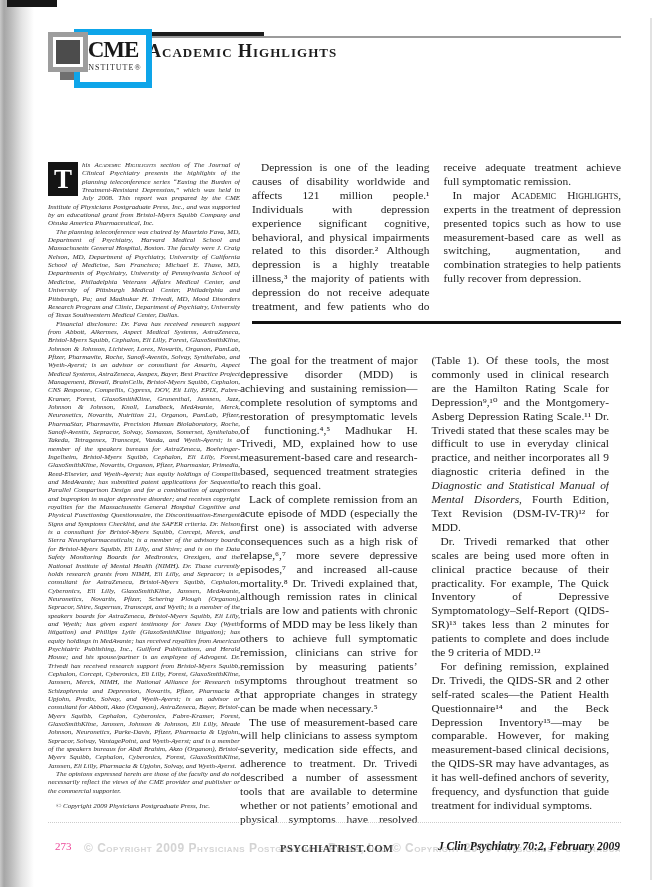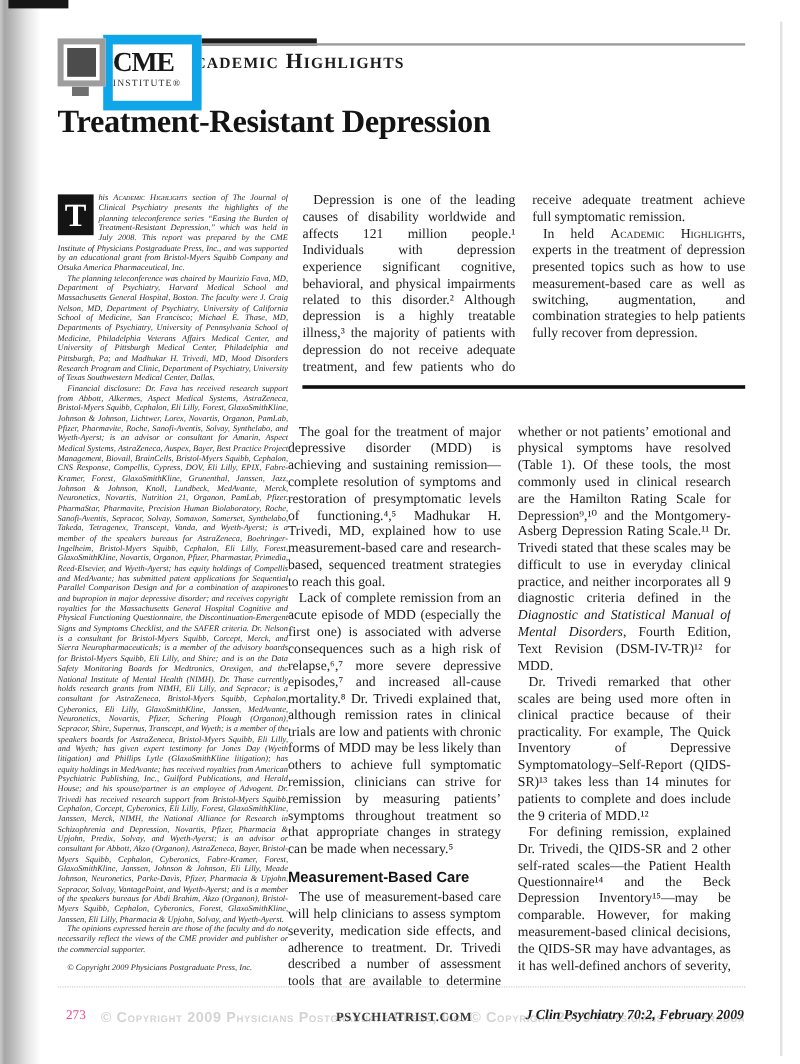--- a/index.html
+++ b/index.html
@@ -7,22 +7,22 @@
         font-family:"Liberation Serif","DejaVu Serif",serif;color:#1c1c1c;}
   
   .scan-left{position:absolute;left:0;top:0;width:34px;height:887px;
     background:linear-gradient(90deg,#c9c9c9 0px,#a6a6a6 4px,#bcbcbc 11px,#e4e4e4 22px,#ffffff 34px);}
   .scan-topmark{position:absolute;left:7px;top:0;width:50px;height:7px;background:#161616;}
   .scan-rightline{position:absolute;left:650px;top:18px;width:2px;height:862px;background:#e2e2e2;}
   
   .logo-frame{position:absolute;left:48px;top:32px;width:30px;height:30px;border:5px solid #9d9d9d;background:#fff;z-index:3;}
   .logo-darksq{position:absolute;left:3px;top:3px;width:24px;height:24px;background:#4c4c4c;}
   .logo-shadow{position:absolute;left:60px;top:72px;width:14px;height:8px;background:#6f6f6f;z-index:2;}
-  .logo-box{position:absolute;left:86px;top:29px;width:66px;height:47px;border:8px solid #0ea5e9;background:#fff;z-index:1;
-            }
+  .logo-box{position:absolute;left:74px;top:29px;width:66px;height:47px;border:6px solid #0ea5e9;background:#fff;z-index:1;
+            text-align:center;}
   .logo-cme{font-weight:bold;font-size:23px;letter-spacing:-1px;line-height:26px;margin-top:2px;color:#191919;}
   .logo-inst{font-size:8px;letter-spacing:1px;color:#2a2a2a;}
   .banner-bar{position:absolute;left:148px;top:32px;width:116px;height:6px;background:#1d1d1d;}
   .banner-rule{position:absolute;left:148px;top:36px;width:473px;height:2px;background:#9b9b9b;}
   .banner-title{position:absolute;left:148px;top:41px;font-variant:small-caps;font-weight:bold;
                 font-size:18px;letter-spacing:1px;color:#1c1c1c;}
   .article-title{position:absolute;left:48px;top:86px;font-weight:bold;font-size:27px;line-height:1.15;
                  letter-spacing:-0.3px;color:#141414;}
   
   .left-col{position:absolute;left:48px;top:161px;width:192px;height:650px;overflow:hidden;
@@ -73,47 +73,45 @@
   <div class="logo-box">
     <div class="logo-cme">CME</div>
     <div class="logo-inst">INSTITUTE®</div>
   </div>
 
   <div class="banner-bar"></div>
   <div class="banner-rule"></div>
   <div class="banner-title">Academic Highlights</div>
 
   <div class="article-title">
-    <div>Treatment-Resistant Depression</div>
   </div>
 
   <div class="left-col">
     <div class="dropcap">T</div>
     <div>
         <p class="noindent"><span>his </span><span class="sc">Academic Highlights</span><span> section of The Journal of Clinical Psychiatry presents the highlights of the planning teleconference series “Easing the Burden of Treatment-Resistant Depression,” which was held in July 2008. This report was prepared by the CME Institute of Physicians Postgraduate Press, Inc., and was supported by an educational grant from Bristol-Myers Squibb Company and Otsuka America Pharmaceutical, Inc.</span></p>
         <p><span>The planning teleconference was chaired by </span><span class="b">Maurizio Fava,</span><span> MD, Department of Psychiatry, Harvard Medical School and Massachusetts General Hospital, Boston. The faculty were </span><span class="b">J. Craig Nelson,</span><span> MD, Department of Psychiatry, University of California School of Medicine, San Francisco; </span><span class="b">Michael E. Thase,</span><span> MD, Departments of Psychiatry, University of Pennsylvania School of Medicine, Philadelphia Veterans Affairs Medical Center, and University of Pittsburgh Medical Center, Philadelphia and Pittsburgh, Pa; and </span><span class="b">Madhukar H. Trivedi,</span><span> MD, Mood Disorders Research Program and Clinic, Department of Psychiatry, University of Texas Southwestern Medical Center, Dallas.</span></p>
         <p><span>Financial disclosure: </span><span class="b">Dr. Fava</span><span> has received research support from Abbott, Alkermes, Aspect Medical Systems, AstraZeneca, Bristol-Myers Squibb, Cephalon, Eli Lilly, Forest, GlaxoSmithKline, Johnson &amp; Johnson, Lichtwer, Lorex, Novartis, Organon, PamLab, Pfizer, Pharmavite, Roche, Sanofi-Aventis, Solvay, Synthelabo, and Wyeth-Ayerst; is an advisor or consultant for Amarin, Aspect Medical Systems, AstraZeneca, Auspex, Bayer, Best Practice Project Management, Biovail, BrainCells, Bristol-Myers Squibb, Cephalon, CNS Response, Compellis, Cypress, DOV, Eli Lilly, EPIX, Fabre-Kramer, Forest, GlaxoSmithKline, Grunenthal, Janssen, Jazz, Johnson &amp; Johnson, Knoll, Lundbeck, MedAvante, Merck, Neuronetics, Novartis, Nutrition 21, Organon, PamLab, Pfizer, PharmaStar, Pharmavite, Precision Human Biolaboratory, Roche, Sanofi-Aventis, Sepracor, Solvay, Somaxon, Somerset, Synthelabo, Takeda, Tetragenex, Transcept, Vanda, and Wyeth-Ayerst; is a member of the speakers bureaus for AstraZeneca, Boehringer-Ingelheim, Bristol-Myers Squibb, Cephalon, Eli Lilly, Forest, GlaxoSmithKline, Novartis, Organon, Pfizer, Pharmastar, Primedia, Reed-Elsevier, and Wyeth-Ayerst; has equity holdings of Compellis and MedAvante; has submitted patent applications for Sequential Parallel Comparison Design and for a combination of azapirones and bupropion in major depressive disorder; and receives copyright royalties for the Massachusetts General Hospital Cognitive and Physical Functioning Questionnaire, the Discontinuation-Emergent Signs and Symptoms Checklist, and the SAFER criteria. </span><span class="b">Dr. Nelson</span><span> is a consultant for Bristol-Myers Squibb, Corcept, Merck, and Sierra Neuropharmaceuticals; is a member of the advisory boards for Bristol-Myers Squibb, Eli Lilly, and Shire; and is on the Data Safety Monitoring Boards for Medtronics, Orexigen, and the National Institute of Mental Health (NIMH). </span><span class="b">Dr. Thase</span><span> currently holds research grants from NIMH, Eli Lilly, and Sepracor; is a consultant for AstraZeneca, Bristol-Myers Squibb, Cephalon, Cyberonics, Eli Lilly, GlaxoSmithKline, Janssen, MedAvante, Neuronetics, Novartis, Pfizer, Schering Plough (Organon), Sepracor, Shire, Supernus, Transcept, and Wyeth; is a member of the speakers boards for AstraZeneca, Bristol-Myers Squibb, Eli Lilly, and Wyeth; has given expert testimony for Jones Day (Wyeth litigation) and Phillips Lytle (GlaxoSmithKline litigation); has equity holdings in MedAvante; has received royalties from American Psychiatric Publishing, Inc., Guilford Publications, and Herald House; and his spouse/partner is an employee of Advogent. </span><span class="b">Dr. Trivedi</span><span> has received research support from Bristol-Myers Squibb, Cephalon, Corcept, Cyberonics, Eli Lilly, Forest, GlaxoSmithKline, Janssen, Merck, NIMH, the National Alliance for Research in Schizophrenia and Depression, Novartis, Pfizer, Pharmacia &amp; Upjohn, Predix, Solvay, and Wyeth-Ayerst; is an advisor or consultant for Abbott, Akzo (Organon), AstraZeneca, Bayer, Bristol-Myers Squibb, Cephalon, Cyberonics, Fabre-Kramer, Forest, GlaxoSmithKline, Janssen, Johnson &amp; Johnson, Eli Lilly, Meade Johnson, Neuronetics, Parke-Davis, Pfizer, Pharmacia &amp; Upjohn, Sepracor, Solvay, VantagePoint, and Wyeth-Ayerst; and is a member of the speakers bureaus for Abdi Brahim, Akzo (Organon), Bristol-Myers Squibb, Cephalon, Cyberonics, Forest, GlaxoSmithKline, Janssen, Eli Lilly, Pharmacia &amp; Upjohn, Solvay, and Wyeth-Ayerst.</span></p>
         <p><span>The opinions expressed herein are those of the faculty and do not necessarily reflect the views of the CME provider and publisher or the commercial supporter.</span></p>
         <p class="gap"><span>© Copyright 2009 Physicians Postgraduate Press, Inc.</span></p>
       </div>
   </div>
 
   <div class="intro">
       <p><span>Depression is one of the leading causes of disability worldwide and affects 121 million people.¹ Individuals with depression experience significant cognitive, behavioral, and physical impairments related to this disorder.² Although depression is a highly treatable illness,³ the majority of patients with depression do not receive adequate treatment, and few patients who do receive adequate treatment achieve full symptomatic remission.</span></p>
-      <p><span>In held </span><span class="sc">Academic Highlights</span><span>, experts in the treatment of depression presented topics such as how to use measurement-based care as well as switching, augmentation, and combination strategies to help patients fully recover from depression.</span></p>
+      <p><span>In major </span><span class="sc">Academic Highlights</span><span>, experts in the treatment of depression presented topics such as how to use measurement-based care as well as switching, augmentation, and combination strategies to help patients fully recover from depression.</span></p>
     </div>
 
   <div class="section-rule"></div>
 
   <div class="body">
       <p><span>The goal for the treatment of major depressive disorder (MDD) is achieving and sustaining remission—complete resolution of symptoms and restoration of presymptomatic levels of functioning.⁴,⁵ Madhukar H. Trivedi, MD, explained how to use measurement-based care and research-based, sequenced treatment strategies to reach this goal.</span></p>
       <p><span>Lack of complete remission from an acute episode of MDD (especially the first one) is associated with adverse consequences such as a high risk of relapse,⁶,⁷ more severe depressive episodes,⁷ and increased all-cause mortality.⁸ Dr. Trivedi explained that, although remission rates in clinical trials are low and patients with chronic forms of MDD may be less likely than others to achieve full symptomatic remission, clinicians can strive for remission by measuring patients’ symptoms throughout treatment so that appropriate changes in strategy can be made when necessary.⁵</span></p>
-      <div class="subhead">Measurement-Based Care</div>
       <p><span>The use of measurement-based care will help clinicians to assess symptom severity, medication side effects, and adherence to treatment. Dr. Trivedi described a number of assessment tools that are available to determine whether or not patients’ emotional and physical symptoms have resolved (Table 1). Of these tools, the most commonly used in clinical research are the Hamilton Rating Scale for Depression⁹,¹⁰ and the Montgomery-Asberg Depression Rating Scale.¹¹ Dr. Trivedi stated that these scales may be difficult to use in everyday clinical practice, and neither incorporates all 9 diagnostic criteria defined in the </span><span class="i">Diagnostic and Statistical Manual of Mental Disorders</span><span>, Fourth Edition, Text Revision (DSM-IV-TR)¹² for MDD.</span></p>
-      <p><span>Dr. Trivedi remarked that other scales are being used more often in clinical practice because of their practicality. For example, The Quick Inventory of Depressive Symptomatology–Self-Report (QIDS-SR)¹³ takes less than 14 minutes for patients to complete and does include the 9 criteria of MDD.¹²</span></p>
+      <p><span>Dr. Trivedi remarked that other scales are being used more often in clinical practice because of their practicality. For example, The Quick Inventory of Depressive Symptomatology–Self-Report (QIDS-SR)¹³ takes less than 2 minutes for patients to complete and does include the 9 criteria of MDD.¹²</span></p>
       <p><span>For defining remission, explained Dr. Trivedi, the QIDS-SR and 2 other self-rated scales—the Patient Health Questionnaire¹⁴ and the Beck Depression Inventory¹⁵—may be comparable. However, for making measurement-based clinical decisions, the QIDS-SR may have advantages, as it has well-defined anchors of severity, frequency, and dysfunction that guide treatment for individual symptoms.</span></p>
     </div>
 
   <div class="footer-dots"></div>
   <div class="watermark">
     <span>© Copyright 2009 Physicians Postgraduate Press, Inc.  © Copyright 2009 Physicians Postgraduate Press, Inc.</span>
   </div>
   <div class="page-number">273</div>
   <div class="site-name">PSYCHIATRIST.COM</div>
   <div class="citation">J Clin Psychiatry 70:2, February 2009</div>

